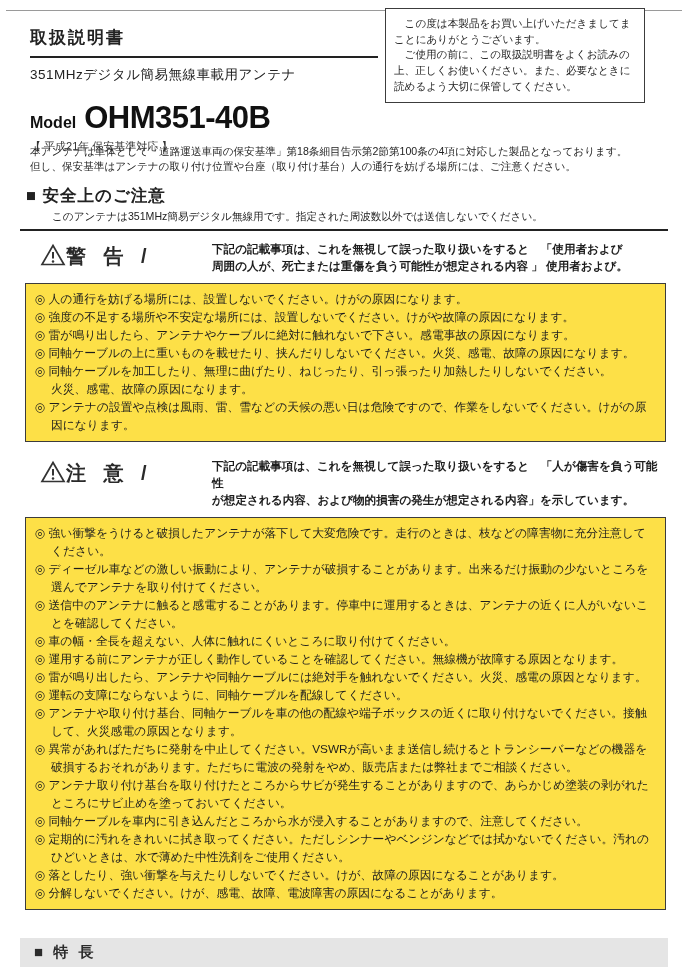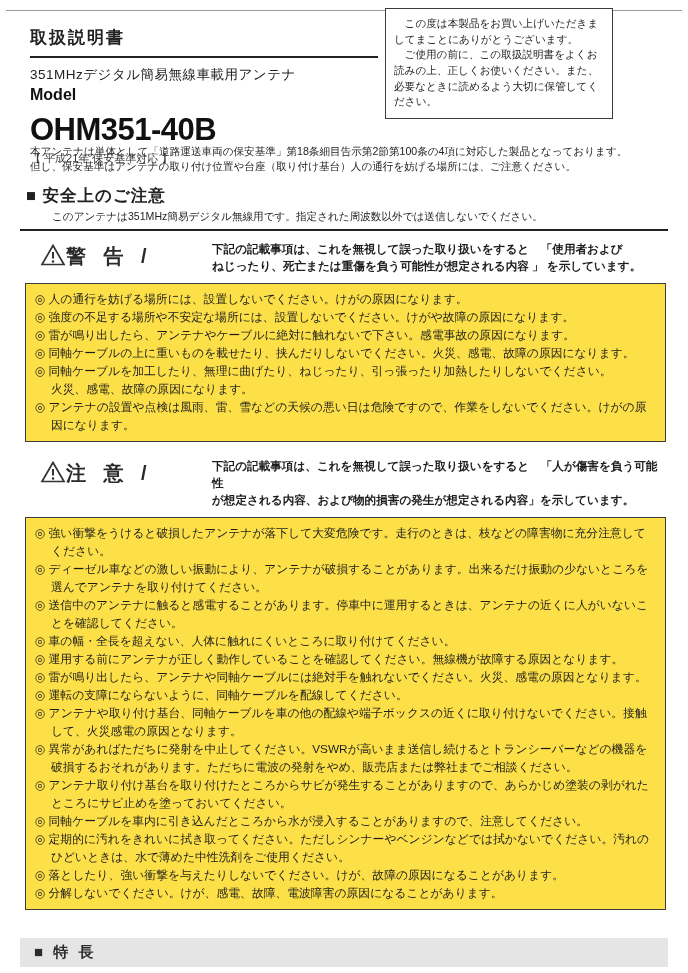--- a/index.html
+++ b/index.html
@@ -11,27 +11,27 @@
     overflow:hidden;
   }
   .page{position:relative;width:688px;height:973px;background:#fff;}
   .top-hairline{position:absolute;left:6px;right:6px;top:10px;height:1px;background:#9a9a9a;}
 
   
   .header{position:relative;padding:20px 22px 0 30px;height:142px;box-sizing:border-box;}
   .doc-title{margin:6px 0 0 0;font-size:17px;font-weight:bold;letter-spacing:2px;color:#222;}
   .title-rule{width:348px;height:2px;background:#222;margin-top:7px;}
   .subtitle{margin-top:8px;font-size:13.5px;color:#222;letter-spacing:0.5px;}
-  .model-row{margin-top:2px;display:flex;align-items:baseline;gap:8px;flex-direction:column;}
+  .model-row{margin-top:16px;display:flex;align-items:baseline;gap:8px;}
   .model-label{font-size:16px;font-weight:bold;color:#111;}
   .model-number{font-size:31px;font-weight:bold;letter-spacing:-0.5px;color:#111;}
   .standard-note{margin-top:3px;font-size:11px;color:#333;}
 
   .greeting-box{
-    position:absolute;left:385px;top:8px;width:228px;box-sizing:border-box;
+    position:absolute;left:385px;top:8px;width:260px;box-sizing:border-box;
     border:1.5px solid #3c3c3c;padding:7px 8px 8px 8px;background:#fff;
     font-size:10.6px;line-height:1.48;color:#222;
   }
   .greeting-box p{margin:0;white-space:pre-wrap;}
 
   
   .intro{margin:2px 22px 0 30px;font-size:10.6px;line-height:1.45;color:#222;white-space:pre-line;}
 
   
   .safety-heading{margin:10px 22px 0 26px;font-size:16.5px;font-weight:600;letter-spacing:1px;color:#222;}
@@ -97,21 +97,21 @@
       <span class="tri-icon">
         <svg width="26" height="24" viewBox="0 0 26 24">
           <path d="M13 2.5 L24 21.5 L2 21.5 Z" fill="none" stroke="#333" stroke-width="1.7" stroke-linejoin="miter"></path>
           <line x1="13" y1="9" x2="13" y2="15.4" stroke="#333" stroke-width="2"></line>
           <circle cx="13" cy="18.4" r="1.25" fill="#333"></circle>
         </svg>
       </span>
       <span class="alert-label">警 告 /</span>
     </div>
     <div class="alert-desc">下記の記載事項は、これを無視して誤った取り扱いをすると　「使用者および
-ねじったり、死亡または重傷を負う可能性が想定される内容 」 を示しています。</div>
+周囲の人が、死亡または重傷を負う可能性が想定される内容 」 使用者および。</div>
   </div>
 
   <div class="alert-box">
     <div class="item">◎ 人の通行を妨げる場所には、設置しないでください。けがの原因になります。</div>
     <div class="item">◎ 強度の不足する場所や不安定な場所には、設置しないでください。けがや故障の原因になります。</div>
     <div class="item">◎ 雷が鳴り出したら、アンテナやケーブルに絶対に触れないで下さい。感電事故の原因になります。</div>
     <div class="item">◎ 同軸ケーブルの上に重いものを載せたり、挟んだりしないでください。火災、感電、故障の原因になります。</div>
     <div class="item">◎ 同軸ケーブルを加工したり、無理に曲げたり、ねじったり、引っ張ったり加熱したりしないでください。
 火災、感電、故障の原因になります。</div>
     <div class="item">◎ アンテナの設置や点検は風雨、雷、雪などの天候の悪い日は危険ですので、作業をしないでください。けがの原因になります。</div>

